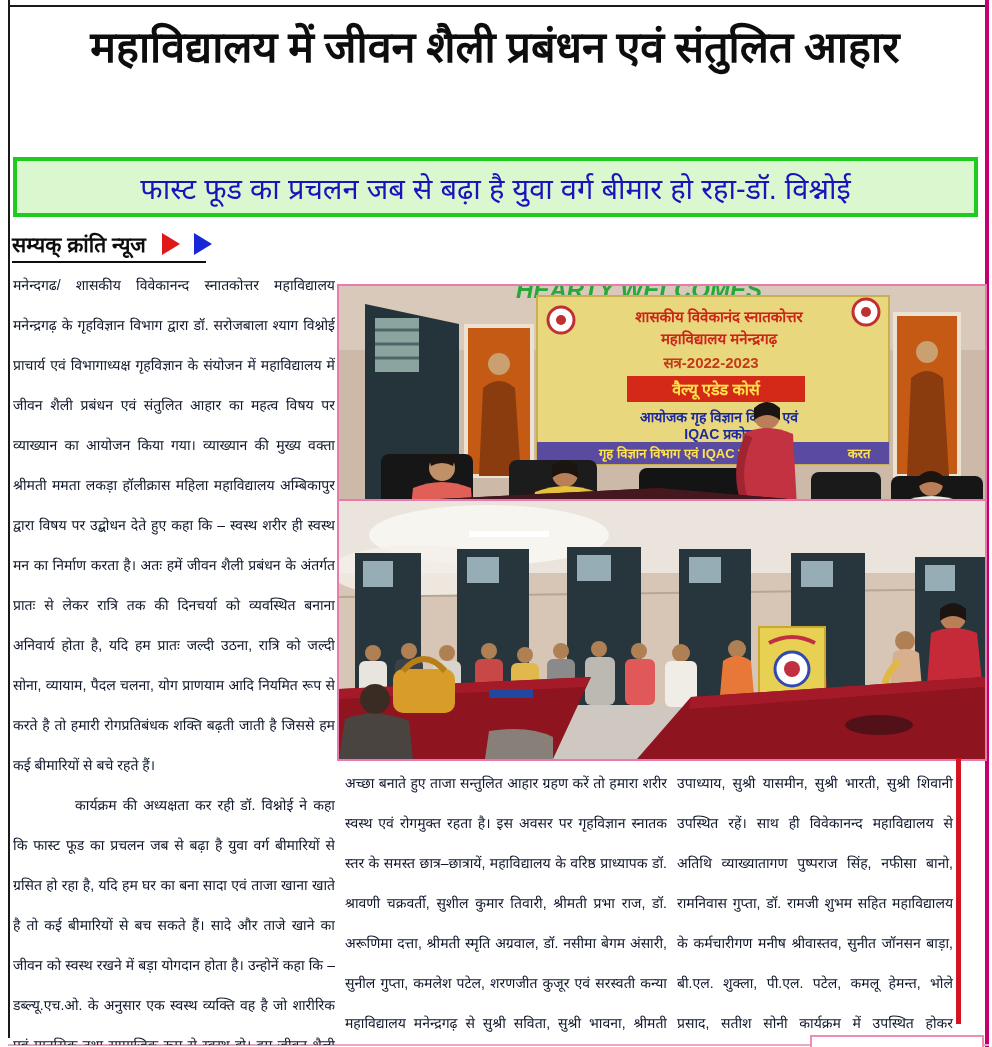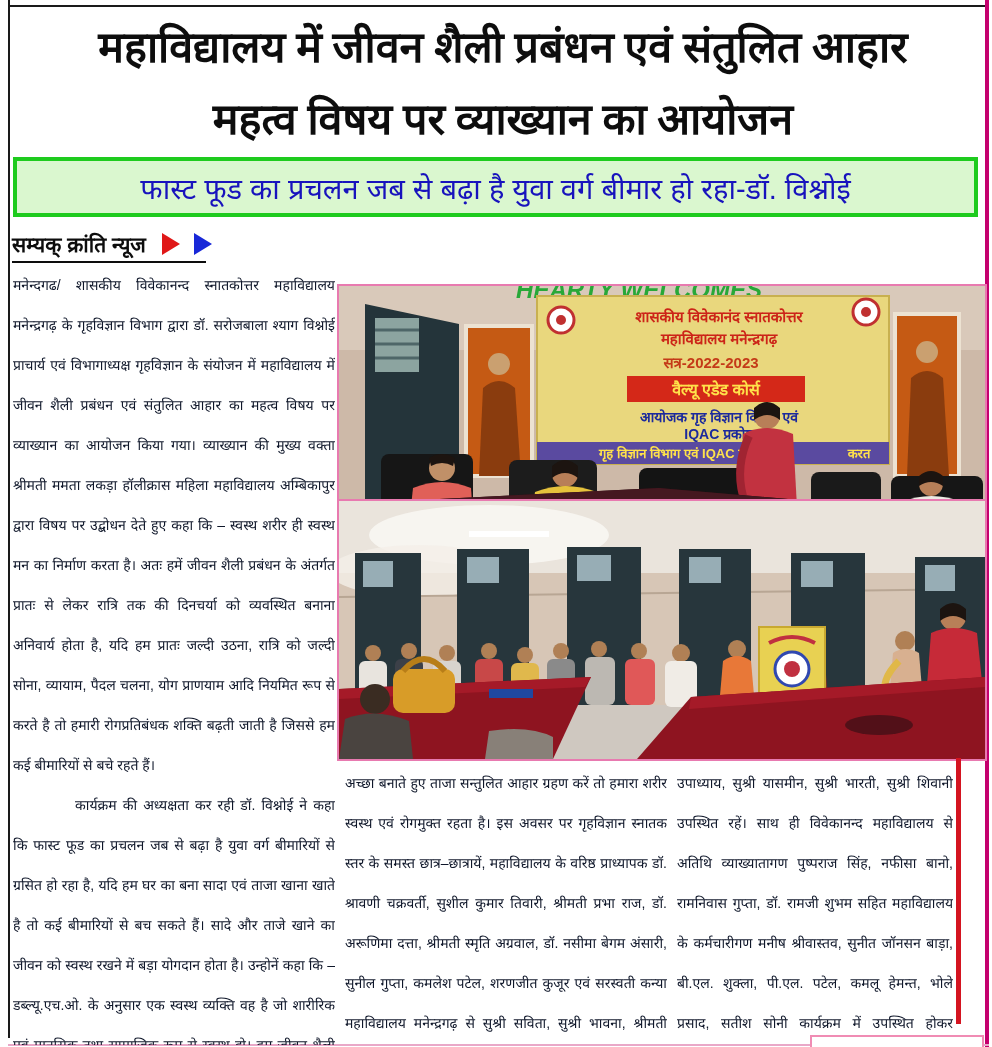--- a/index.html
+++ b/index.html
@@ -5,21 +5,21 @@
   html,body{margin:0;padding:0;background:#ffffff;}
   body{font-family:"Liberation Sans", sans-serif;}
   .page{position:relative;width:992px;height:1047px;background:#ffffff;overflow:hidden;}
   .abs{position:absolute;}
   
   .top-rule{left:10px;top:5px;width:975px;height:2px;background:#1a1a1a;}
   .left-rule{left:8px;top:0;width:2px;height:1038px;background:#1a1a1a;}
   .right-rule{left:985px;top:0;width:4px;height:1047px;background:#c4006e;}
   .bottom-rule{left:8px;top:1044px;width:981px;height:2px;background:#e9a8c8;}
   
-  .headline{left:22px;top:12px;width:962px;text-align:center;color:#0d0d0d;
+  .headline{left:14px;top:12px;width:962px;text-align:center;color:#0d0d0d;
     font-weight:bold;font-size:43px;line-height:72px;font-family:"Liberation Serif", serif;}
   
   .subhead-box{left:13px;top:157px;width:957px;height:52px;background:#daf7cf;
     border:4px solid #1ecb1e;display:flex;align-items:center;justify-content:center;}
   .subhead-text{color:#1813bd;font-weight:normal;font-size:29px;white-space:nowrap;}
   
   .byline{left:12px;top:230px;display:flex;align-items:center;gap:12px;}
   .byline-label{font-size:21px;font-weight:bold;color:#0d0d0d;border-bottom:2px solid #0d0d0d;
     padding-bottom:3px;padding-right:60px;}
   .tri{width:0;height:0;border-top:11px solid transparent;border-bottom:11px solid transparent;
@@ -46,21 +46,20 @@
 
 <div class="page">
 
   <div class="abs top-rule"></div>
   <div class="abs left-rule"></div>
   <div class="abs right-rule"></div>
   <div class="abs bottom-rule"></div>
 
   <div class="abs headline">
     <div>महाविद्यालय में जीवन शैली प्रबंधन एवं संतुलित आहार</div>
-    <div>महत्व विषय पर व्याख्यान का आयोजन</div>
   </div>
 
   <div class="abs subhead-box">
     <span class="subhead-text">फास्ट फूड का प्रचलन जब से बढ़ा है युवा वर्ग बीमार हो रहा-डॉ. विश्नोई</span>
   </div>
 
   <div class="abs byline">
     <span class="byline-label">सम्यक् क्रांति न्यूज</span>
     <span class="tri"></span>
     <span class="tri blue"></span>

